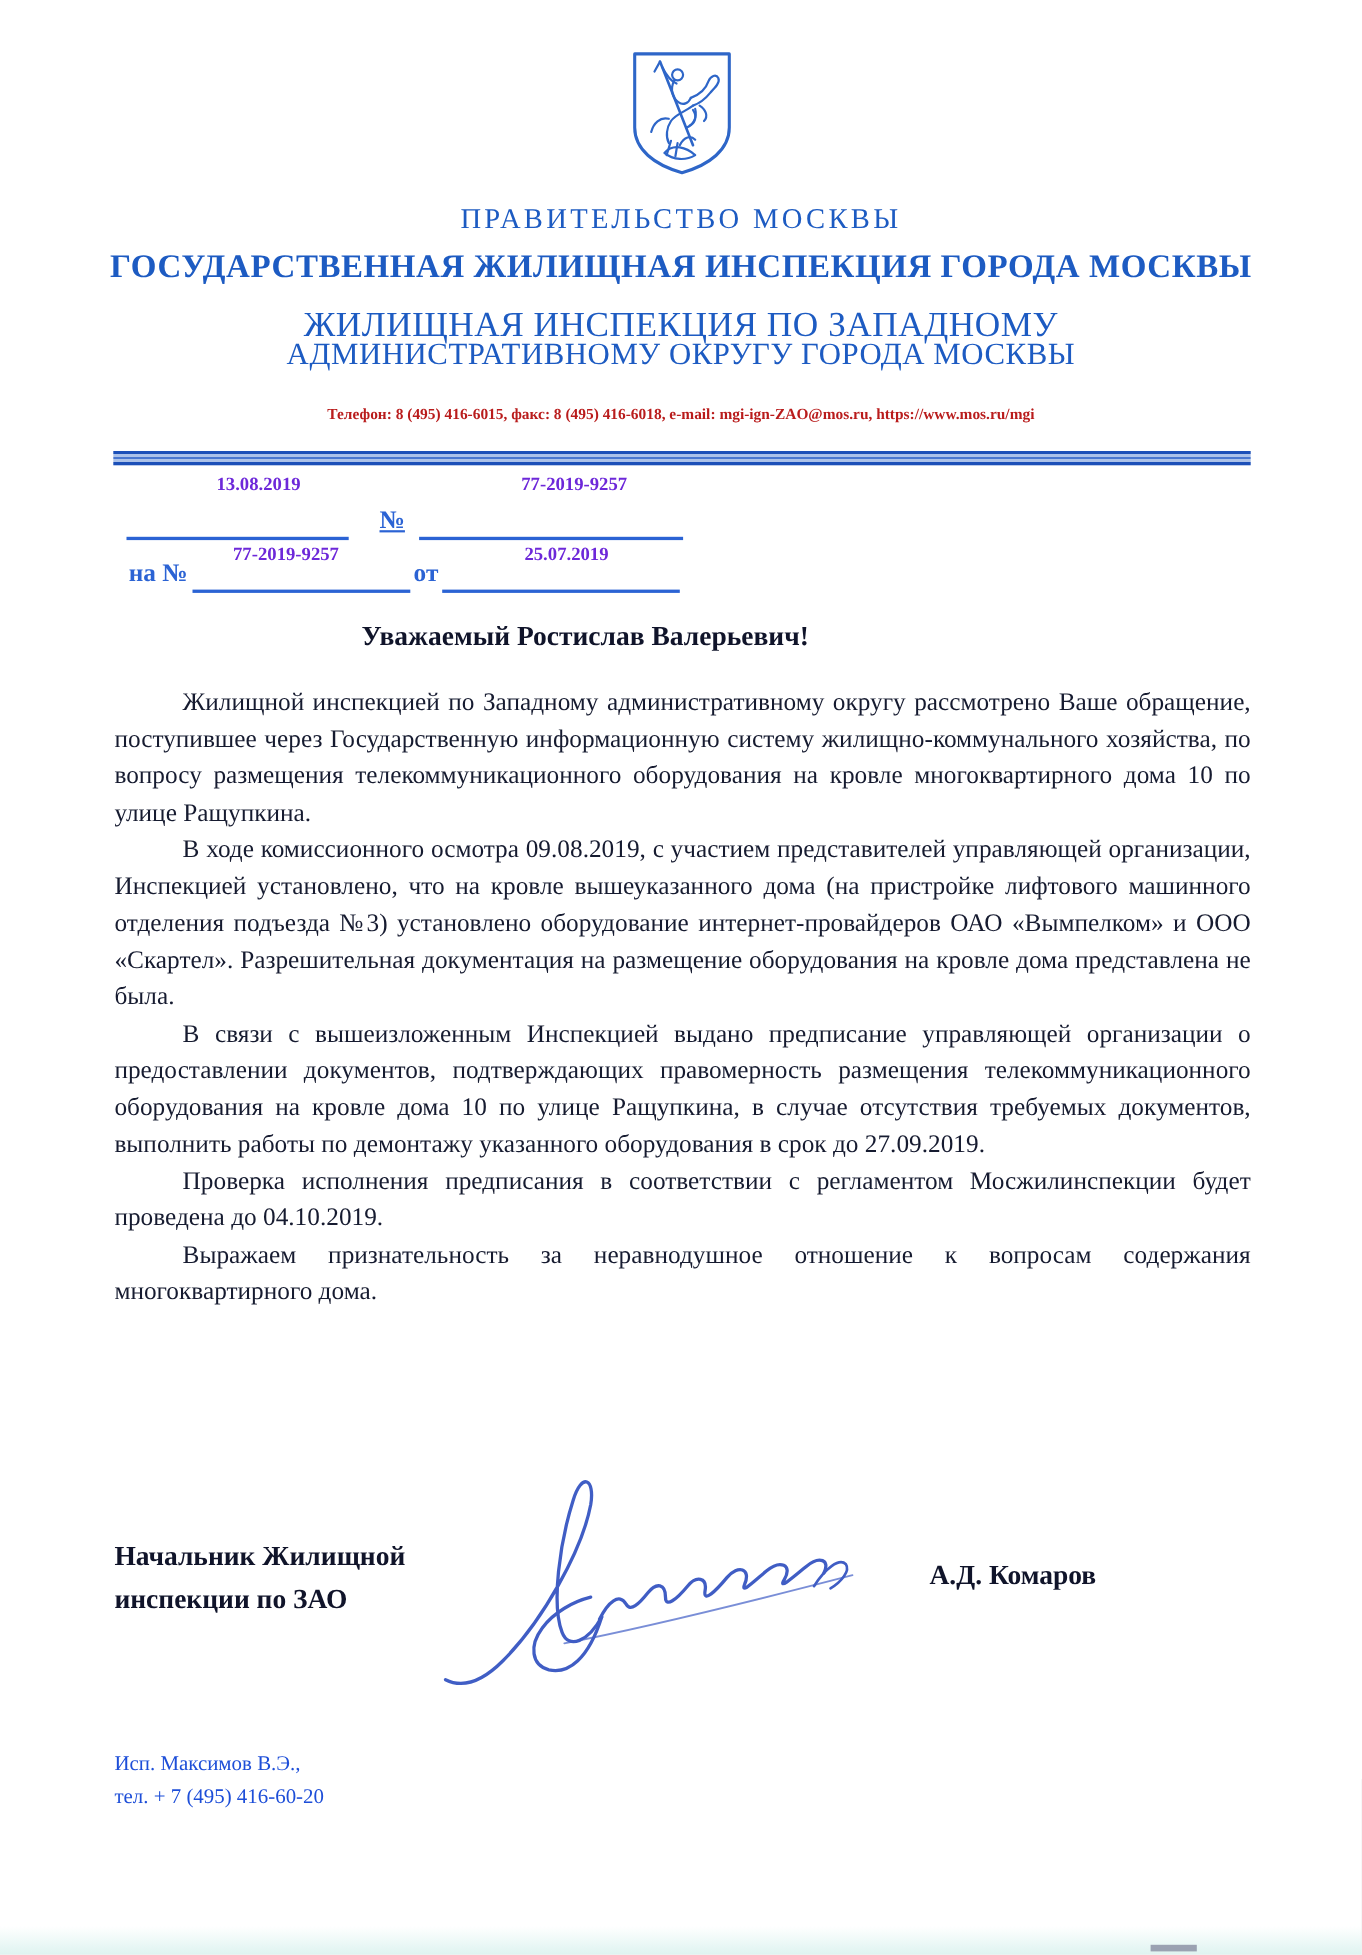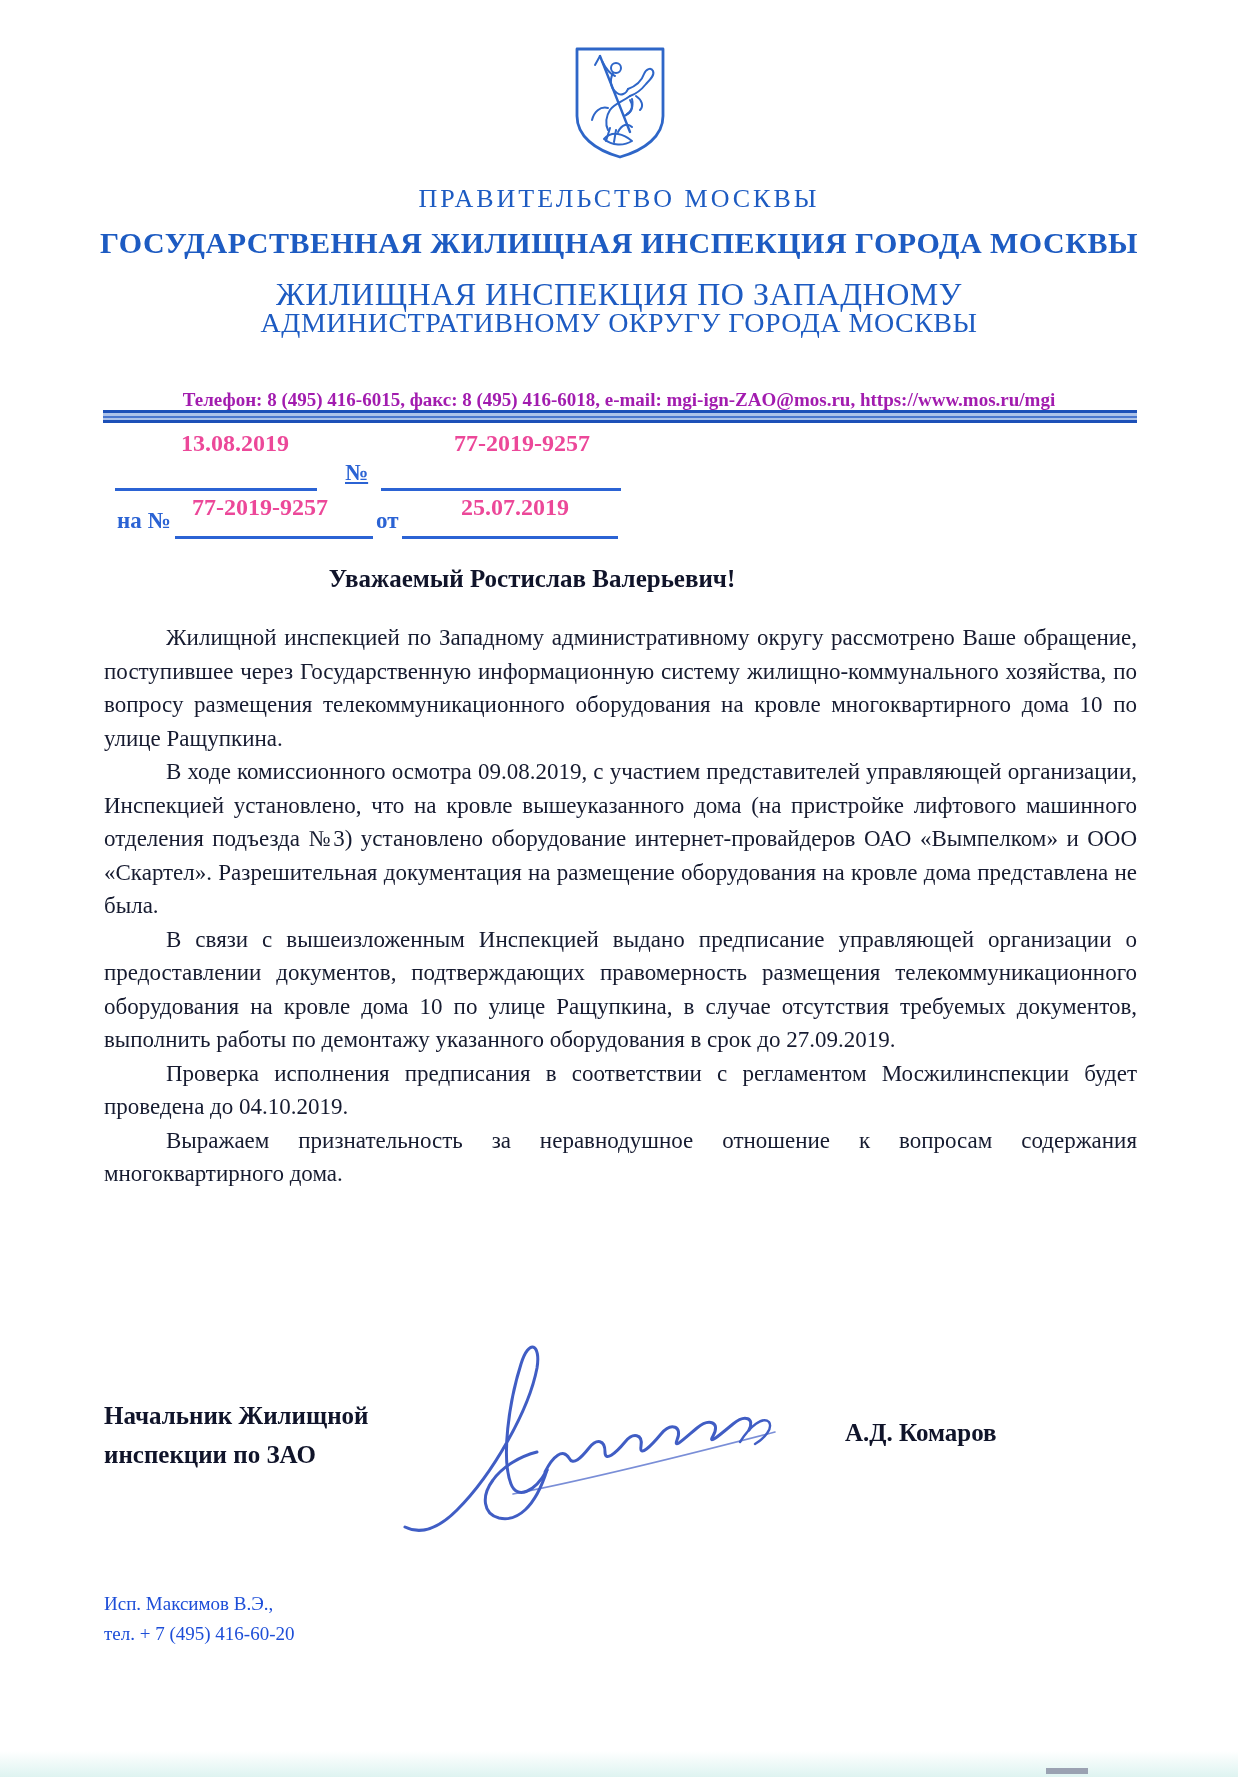--- a/index.html
+++ b/index.html
@@ -12,30 +12,30 @@
     font-family:"Liberation Serif","DejaVu Serif",serif;
   }
   
   .coat{position:absolute;left:570px;top:44px;width:100px;height:118px;}
   .hline{position:absolute;left:0;width:1238px;text-align:center;color:#1d5bc2;}
   .h-gov{top:184px;font-size:26px;letter-spacing:3px;}
   .h-org{top:226px;font-size:30px;font-weight:bold;letter-spacing:.5px;}
   .h-div1{top:276px;font-size:32px;letter-spacing:.5px;}
   .h-div2{top:307px;font-size:28px;letter-spacing:.5px;}
   .h-addr{top:360px;font-size:18px;font-weight:bold;color:#2163cf;}
-  .h-contacts{top:389px;font-size:19px;font-weight:bold;color:#a21caf;}
+  .h-contacts{top:370px;font-size:14px;font-weight:bold;color:#b91c1c;}
   .rule{
     position:absolute;left:103px;top:410px;width:1034px;height:13px;
     background:linear-gradient(to bottom,
       #1c50b8 0 22%, #acc2e9 22% 44%, #4a77cf 44% 58%, #acc2e9 58% 78%, #1c50b8 78% 100%);
   }
   
   .refblock{position:absolute;left:105px;top:428px;width:570px;height:125px;}
   .refblock .val{
-    position:absolute;font-weight:bold;font-size:24px;color:#ec4899;
+    position:absolute;font-weight:bold;font-size:17px;color:#6d28d9;
     text-align:center;white-space:nowrap;
   }
   .v-date {left:55px;top:2px;width:150px;}
   .v-num  {left:332px;top:2px;width:170px;}
   .v-num2 {left:70px;top:66px;width:170px;}
   .v-date2{left:335px;top:66px;width:150px;}
   .bl{position:absolute;height:0;border-bottom:3px solid #2b63d4;}
   .line1a{left:10px;top:60px;width:202px;}
   .line1b{left:276px;top:60px;width:240px;}
   .line2a{left:70px;top:108px;width:198px;}

